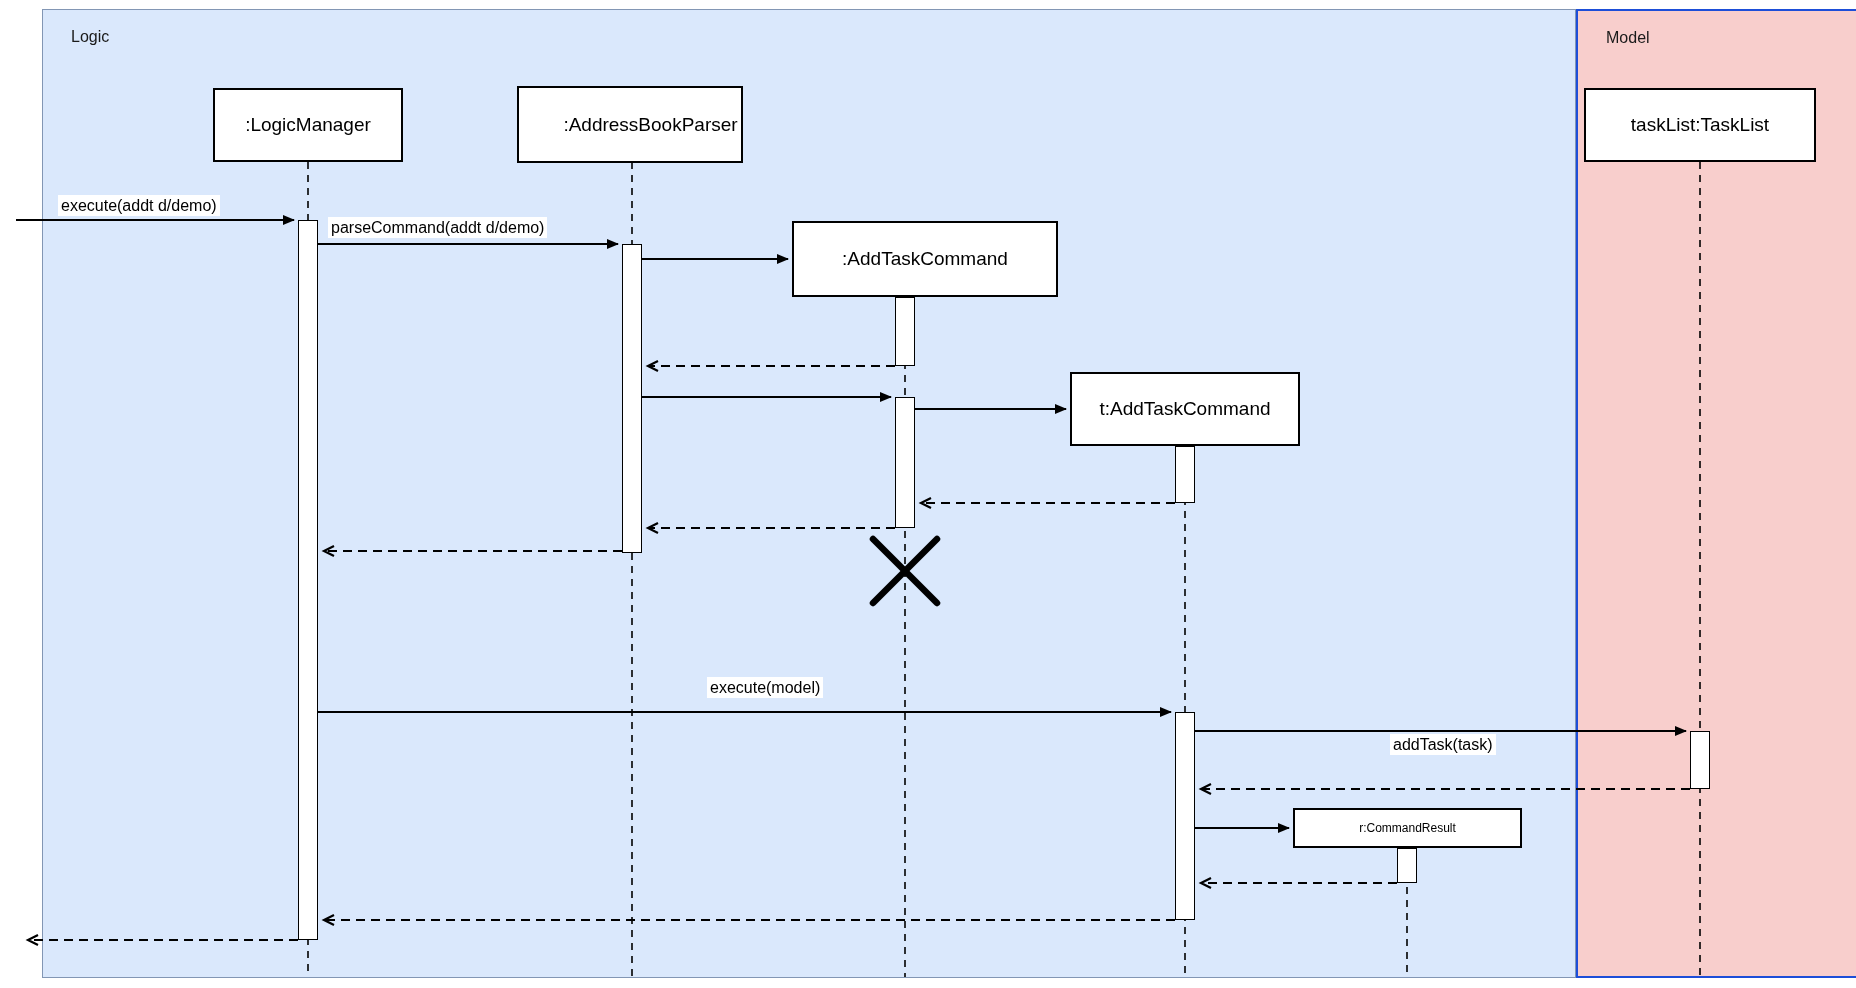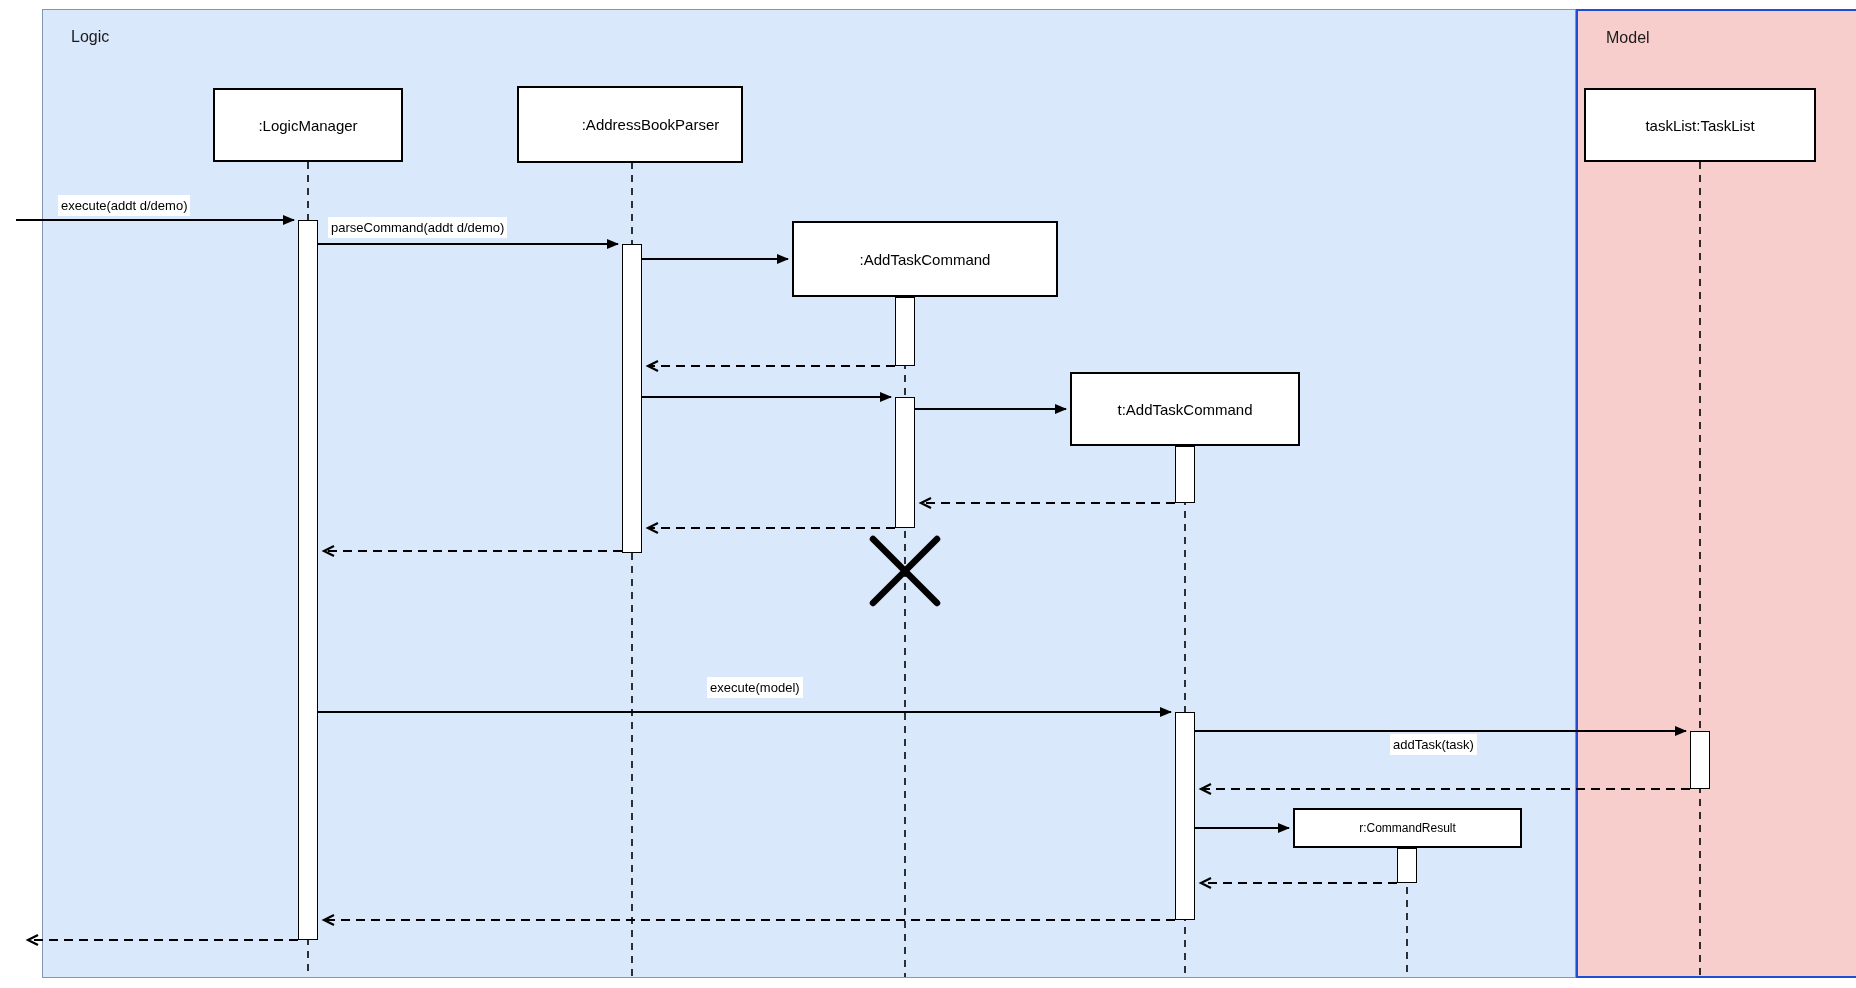--- a/index.html
+++ b/index.html
@@ -21,30 +21,30 @@
   }
   .frame-label{
     position:absolute;left:28px;top:18px;
     font-size:16px;color:#1a1a1a;
   }
   svg.layer{position:absolute;left:0;top:0;pointer-events:none;}
   .actor-box{
     position:absolute;box-sizing:border-box;
     background:#ffffff;border:2px solid #000000;
     display:flex;align-items:center;justify-content:center;
-    font-size:15px;color:#000000;white-space:nowrap;
+    font-size:19px;color:#000000;white-space:nowrap;
   }
   .activation{
     position:absolute;box-sizing:border-box;
     width:20px;background:#ffffff;border:1.8px solid #000000;
   }
   .msg-label{
     position:absolute;
     background:#ffffff;padding:0 3px;
-    font-size:13px;color:#000000;white-space:nowrap;
+    font-size:16px;color:#000000;white-space:nowrap;
     line-height:21px;
   }
 </style>
 </head>
 <body>
 
 <div class="canvas">
 
   <div class="frame logic">
     <div class="frame-label">Logic</div>

